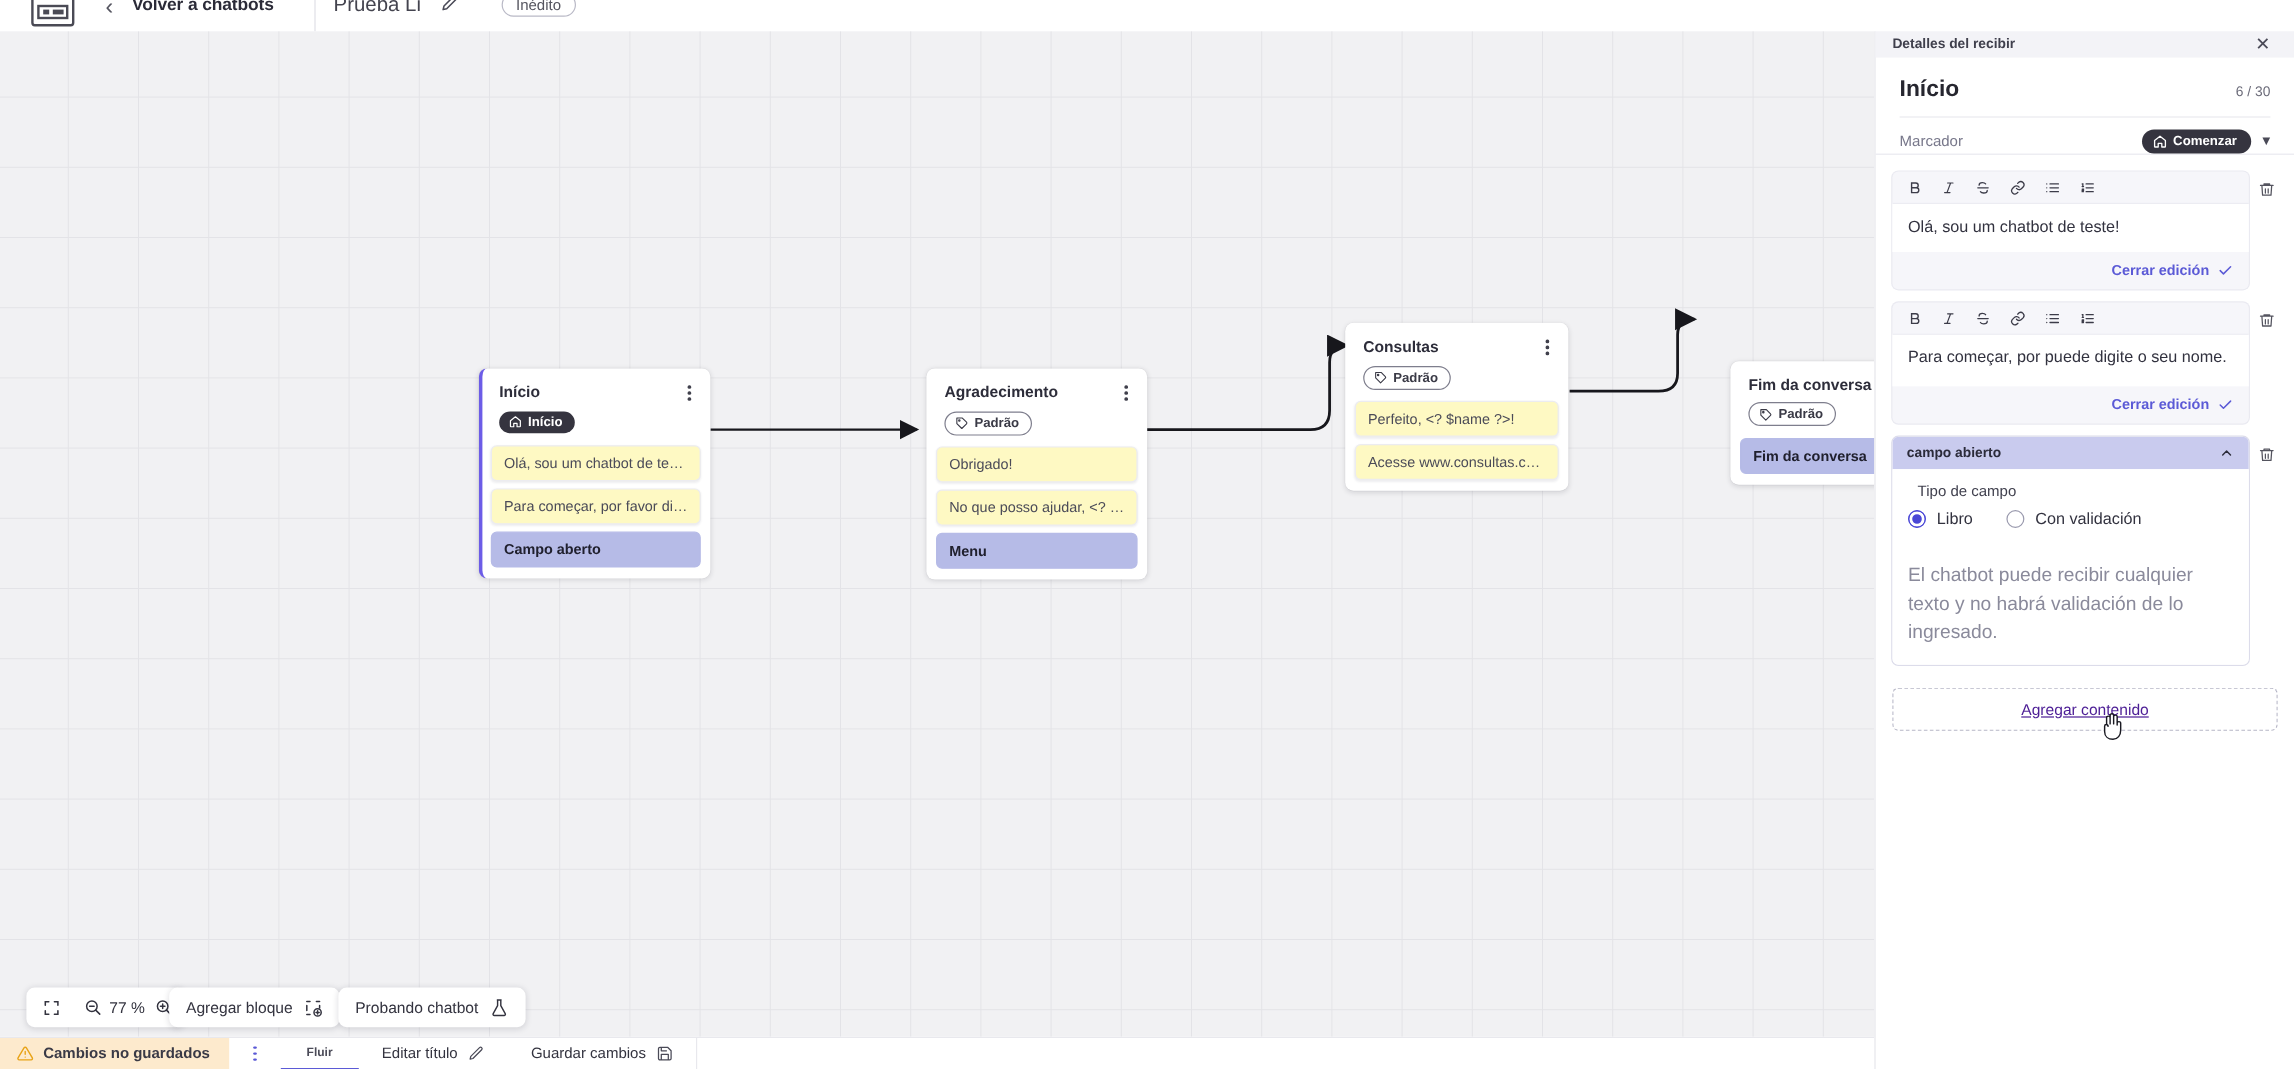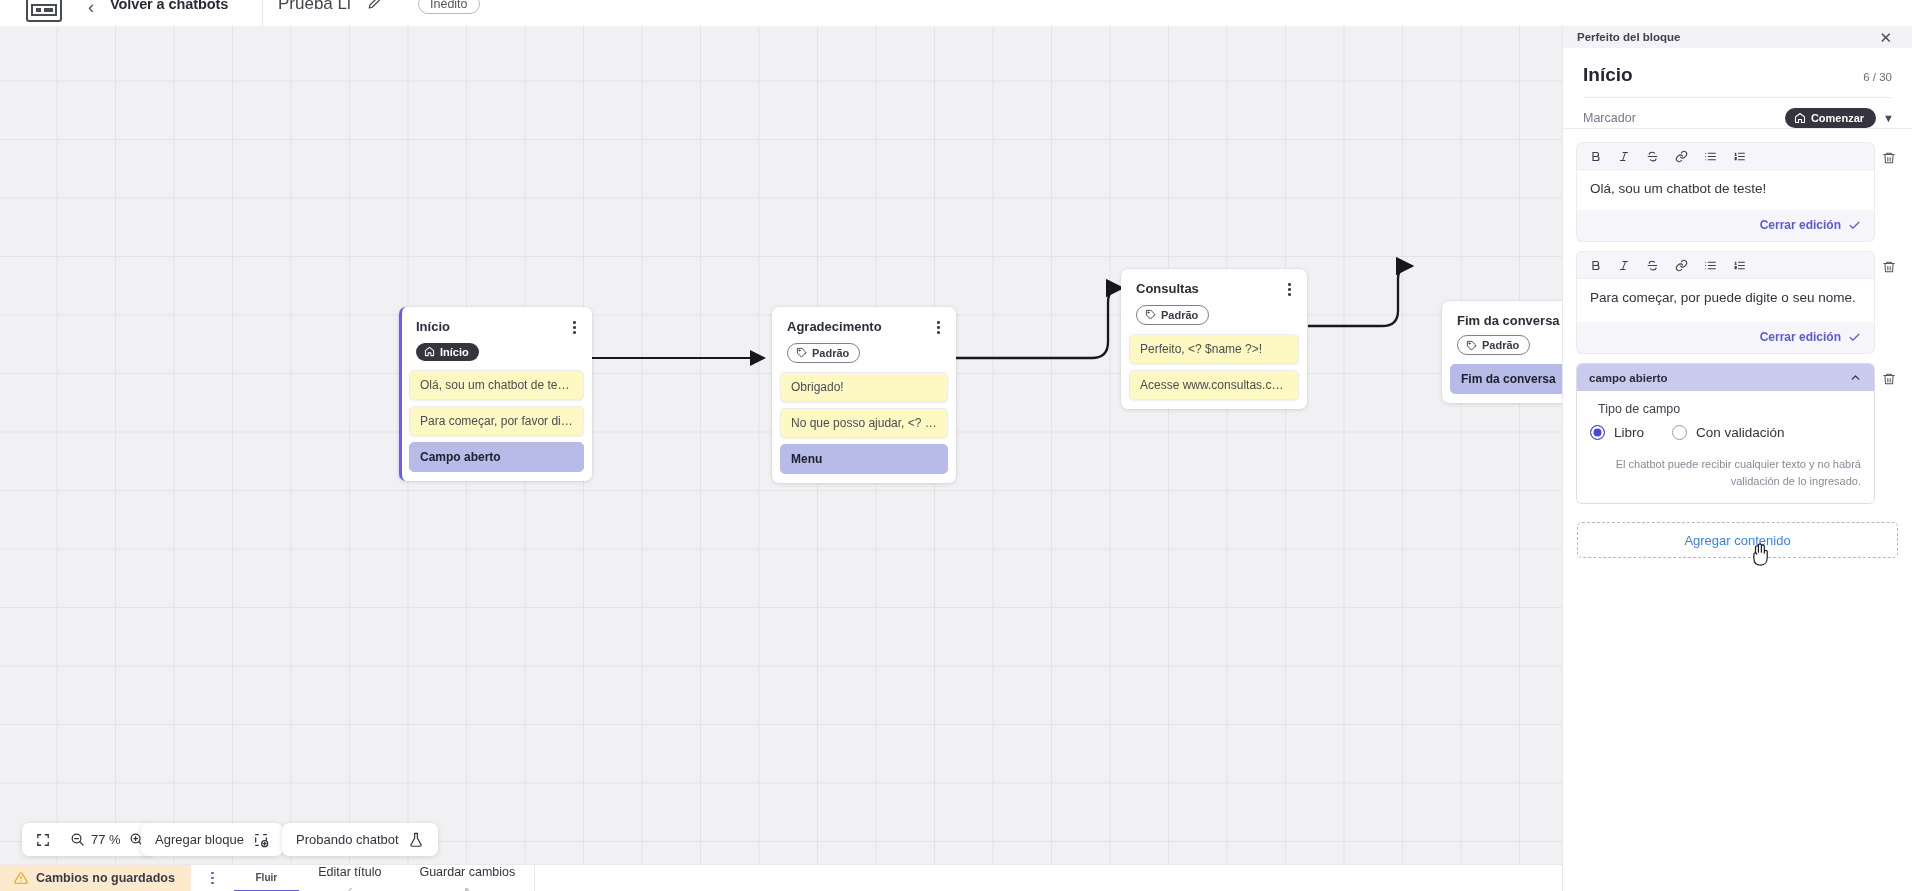--- a/index.html
+++ b/index.html
@@ -148,21 +148,21 @@
   }
   .sb-kebab { display: flex; flex-direction: column; gap: 2.5px; padding: 0 20px; cursor: pointer; }
   .sb-kebab i { width: 2.6px; height: 2.6px; border-radius: 50%; background: #5b5ad6; display:block; }
   .sb-tab {
     font-size: 10px; font-weight: 700; color: #4b4b58;
     padding: 0 22px; height: 27px; display: flex; align-items: center;
     border-bottom: 2.5px solid #5b5ad6; cursor: pointer;
   }
   .sb-item {
     display: flex; align-items: center; gap: 9px;
-    font-size: 12.5px; color: #33333f; padding: 0 19px; height: 27px; cursor: pointer; flex-direction: column;
+    font-size: 12.5px; color: #33333f; padding: 0 19px; height: 27px; cursor: pointer;
   }
   .sb-sep { width: 1px; height: 27px; background: #e8e8ed; }
 
   
   .rpanel {
     position: absolute; left: 1562px; top: 0;
     width: 350px; height: 891px; background: #ffffff;
     border-left: 1px solid #e6e6eb;
   }
   .rtabs {
@@ -252,28 +252,28 @@
   .field-body { padding: 11px 13px 14px 13px; background: #fff; }
   .field-sub { font-size: 12.5px; color: #3f3f4d; padding-left: 8px; }
   .radio-row { display: flex; align-items: center; gap: 28px; margin-top: 9px; }
   .radio-opt { display: flex; align-items: center; gap: 9px; cursor: pointer; font-size: 13.5px; color: #32323f; }
   .radio {
     width: 15px; height: 15px; border-radius: 50%;
     border: 1.6px solid #9a9aae; background: #fff; position: relative;
   }
   .radio.on { border-color: #4a47d6; background: #4a47d6; box-shadow: inset 0 0 0 2.5px #ffffff; }
   .field-help {
-    margin-top: 16px; font-size: 11px; color: #8a8a9b; line-height: 1.5; text-align: right;
+    margin-top: 28px; font-size: 16px; color: #8a8a9b; line-height: 1.5;
   }
 
   .add-content {
     margin: 19px 14px 0 14px;
     border: 1.5px dashed #b6b6c6; border-radius: 5px;
     height: 36px; display: flex; align-items: center; justify-content: center;
-    font-size: 13px; color: #3b82f6; cursor: pointer; position: relative;
+    font-size: 13px; color: #4c1d95; cursor: pointer; position: relative; text-decoration: underline;
   }
   .cursor-hand {
     position: absolute; left: 172px; top: 19px; pointer-events: none;
   }
 </style>
 </head>
 <body>
 
 <div class="topbar">
   <div class="logo-box">
@@ -479,21 +479,21 @@
 
 <div class="rpanel">
 
   <div class="rtabs">
     <div class="rtab">información general</div>
     <div class="rtab active">Constructor</div>
     <div class="rtab">Canales</div>
   </div>
 
   <div class="rpanel-sub">
-    <span>Perfeito del bloque</span>
+    <span>Detalles del recibir</span>
     <span class="close-x">✕</span>
   </div>
 
   <div class="blk-title-row">
     <span class="blk-title">Início</span>
     <span class="blk-count">6 / 30</span>
   </div>
   <div class="hr"></div>
 
   <div class="marker-row">

